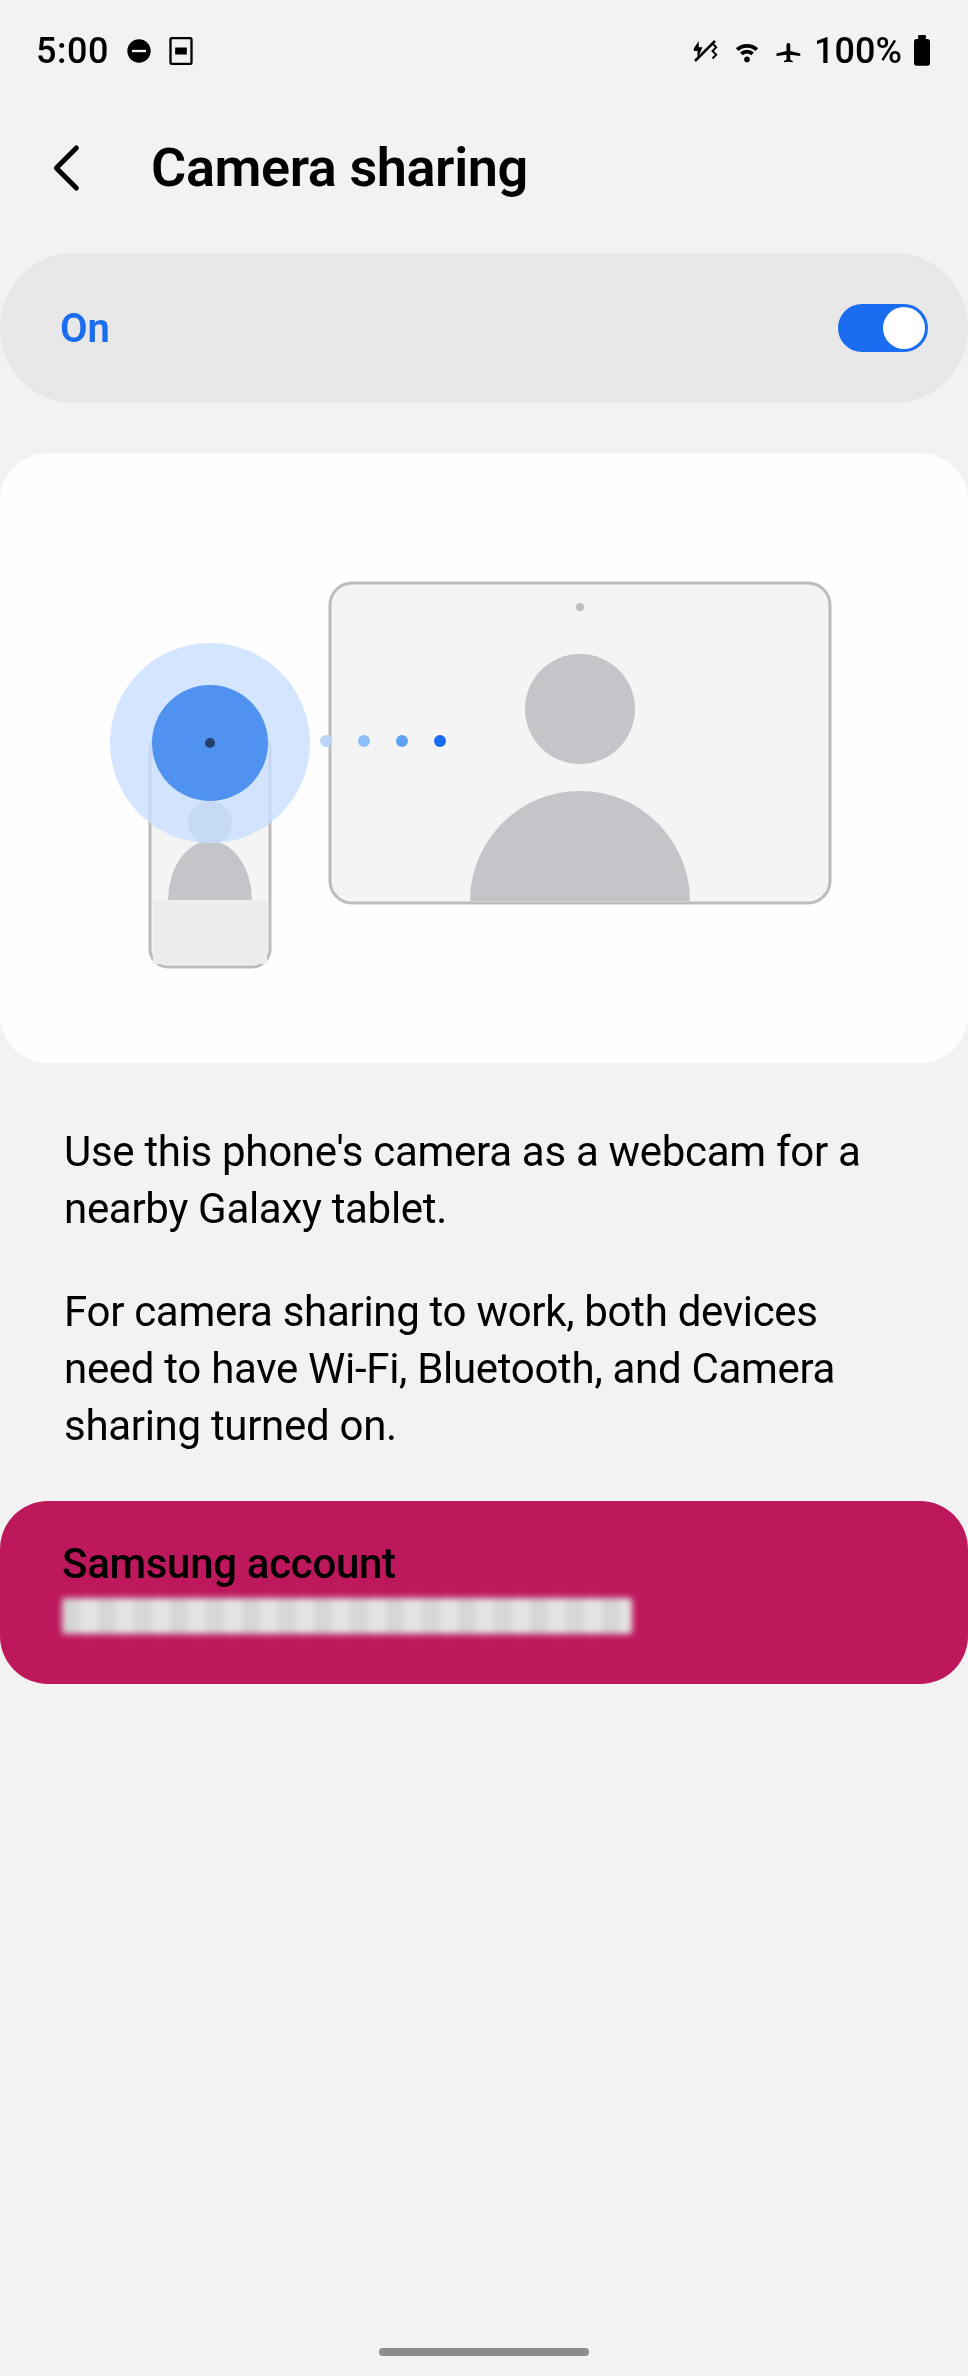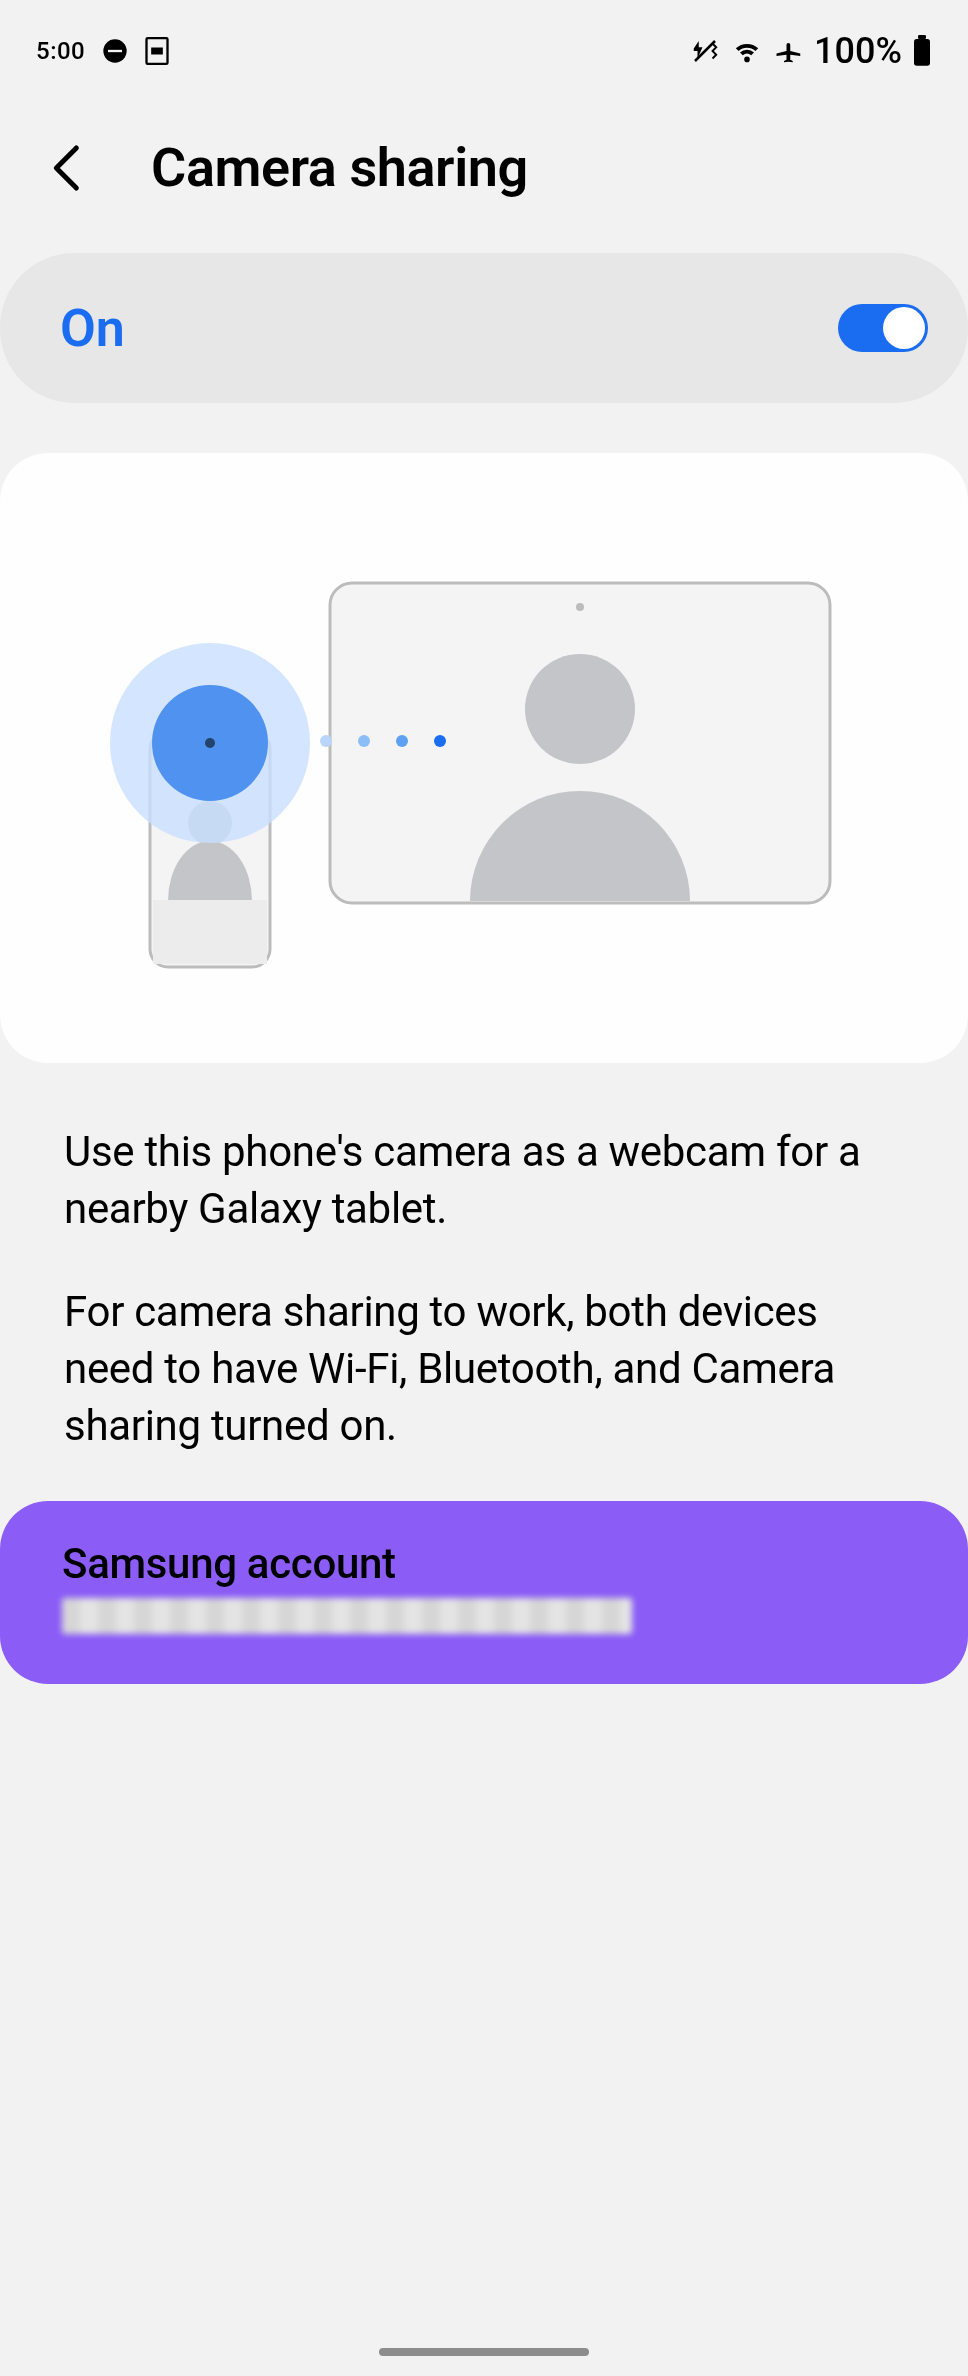--- a/index.html
+++ b/index.html
@@ -17,21 +17,21 @@
       justify-content: space-between;
       align-items: center;
       padding: 26px 36px 26px 36px;
       height: 102px;
     }
     .status-left, .status-right {
       display: flex;
       align-items: center;
       gap: 16px;
     }
-    .status-time { font-size: 24px; font-weight: 500; letter-spacing: 0.5px; }
+    .status-time { font-size: 36px; font-weight: 500; letter-spacing: 0.5px; }
     .status-right { gap: 10px; }
     .status-pct { font-size: 36px; font-weight: 500; }
 
     
     .header {
       display: flex;
       align-items: center;
       padding: 34px 30px 54px 48px;
       gap: 24px;
     }
@@ -47,21 +47,21 @@
       height: 150px;
       margin: 0 0 0 0;
       border-radius: 74px;
       background: #e7e7e7;
       display: flex;
       align-items: center;
       justify-content: space-between;
       padding: 0 40px 0 60px;
     }
     .master-label {
-      font-size: 52px;
+      font-size: 40px;
       font-weight: 600;
       color: #1a6cf0;
     }
     .switch {
       position: relative;
       width: 90px;
       height: 48px;
       border-radius: 24px;
       background: #1a6cf0;
     }
@@ -99,21 +99,21 @@
       line-height: 1.36;
       margin-bottom: 46px;
       color: #000;
       font-weight: 400;
       letter-spacing: -0.3px;
     }
 
     
     .account-card {
       margin: 0 0 0 0;
-      background: #8b5cf6;
+      background: #be185d;
       border-radius: 48px;
       padding: 38px 28px 46px 62px;
     }
     .account-title {
       font-size: 42px;
       font-weight: 500;
       margin-bottom: 10px;
       letter-spacing: -0.3px;
     }
     .account-email {

